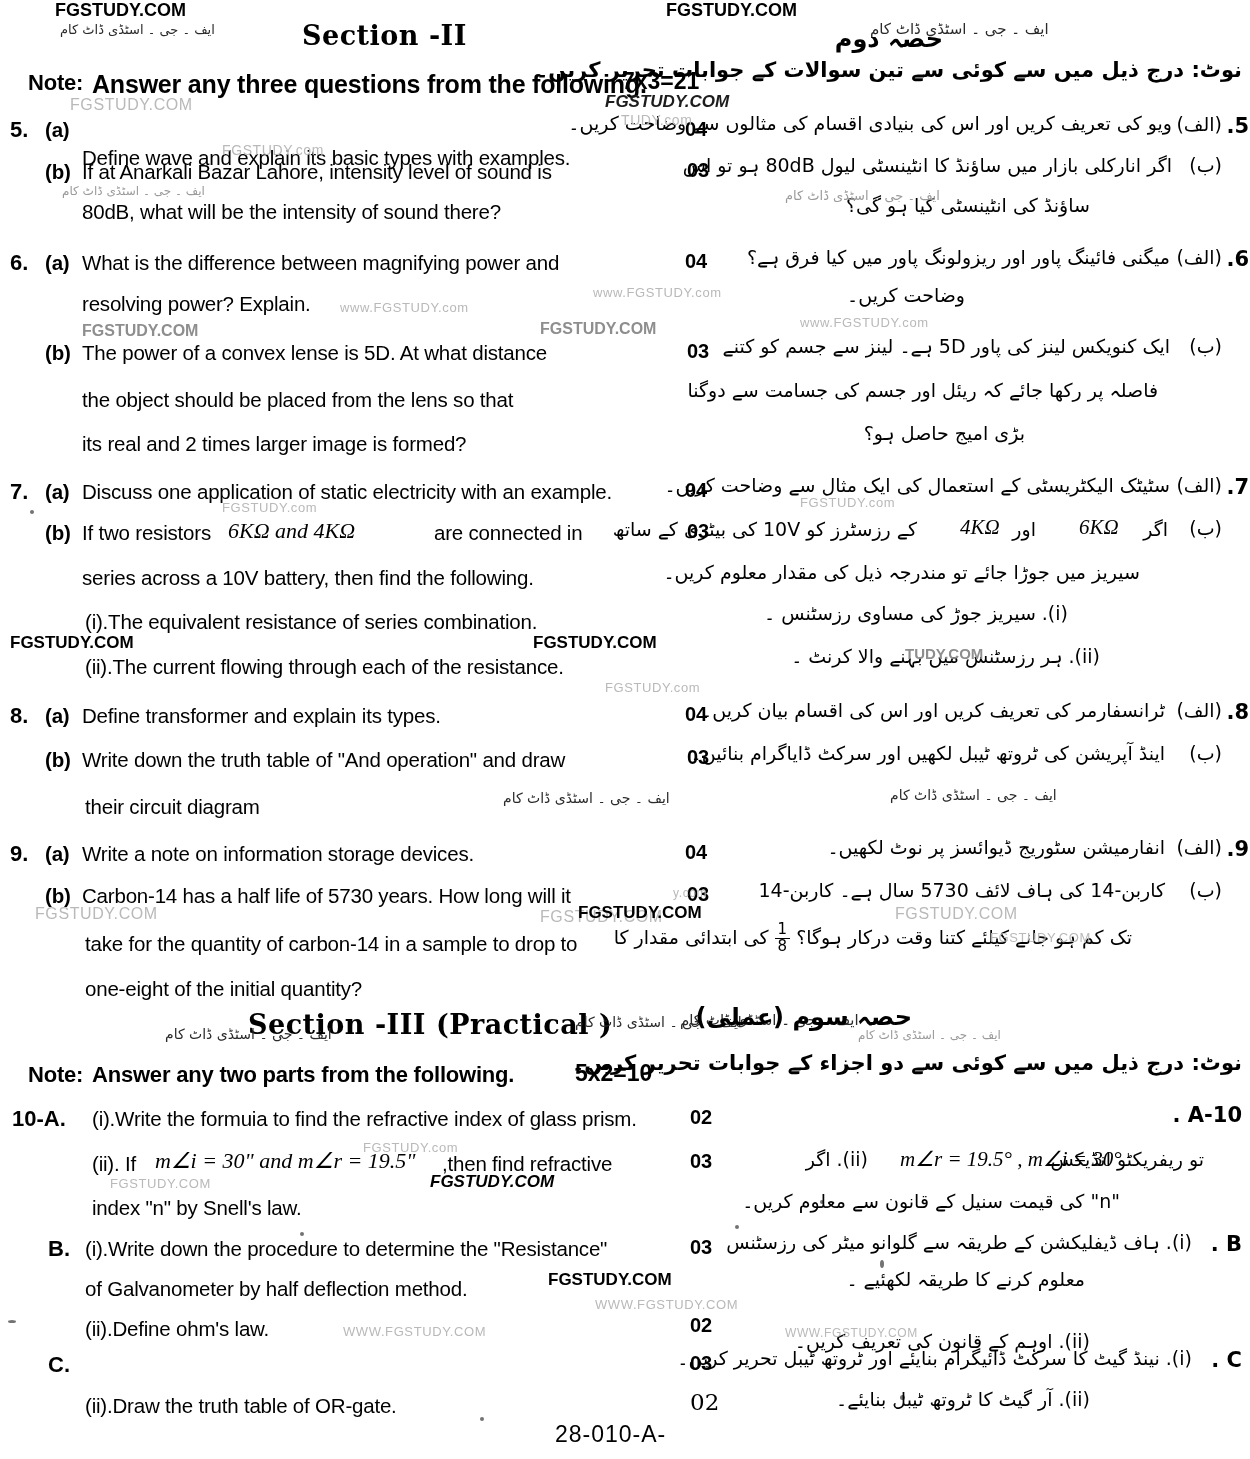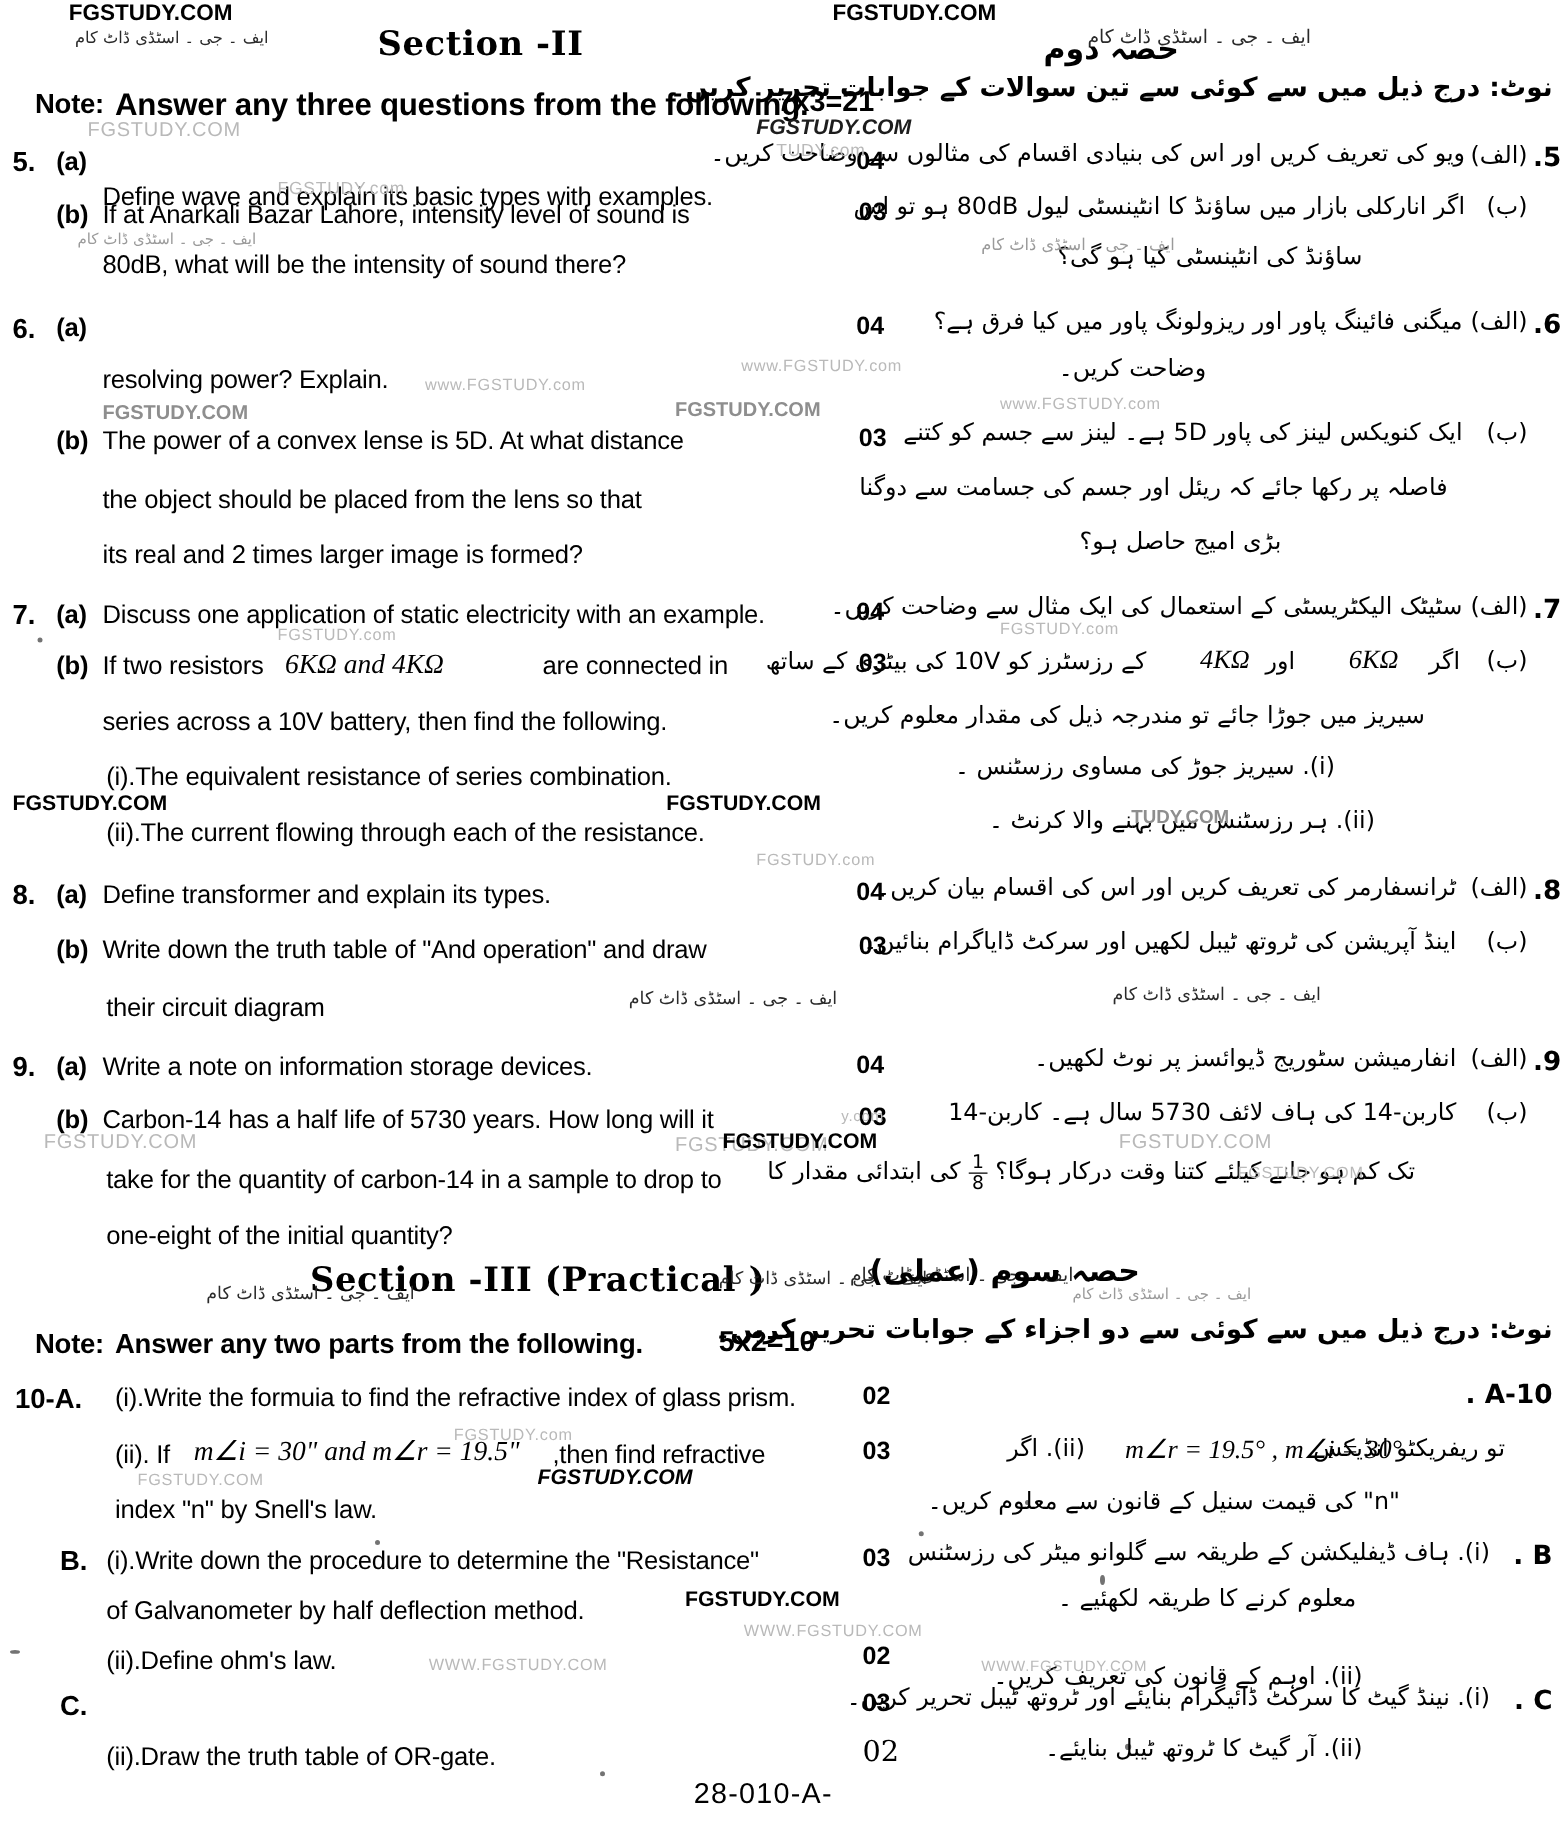--- a/index.html
+++ b/index.html
@@ -121,20 +121,21 @@
   <div class="t mark" style="left:687px;top:159px;">03</div>
   <div class="t en" style="left:82px;top:200px;">80dB, what will be the intensity of sound there?</div>
   <div class="ur" style="right:28px;top:152px;">(ب)</div>
   <div class="ur" style="right:78px;top:152px;">اگر انارکلی بازار میں ساؤنڈ کا انٹینسٹی لیول 80dB ہو تو اس</div>
   <div class="ur" style="right:160px;top:192px;">ساؤنڈ کی انٹینسٹی کیا ہو گی؟</div>
   <div class="wm-ur wm-ur-faint" style="left:62px;top:184px;font-size:12px;">ایف ۔ جی ۔ اسٹڈی ڈاٹ کام</div>
   <div class="wm-ur wm-ur-faint" style="left:785px;top:188px;font-size:13px;">ایف ۔ جی ۔ اسٹڈی ڈاٹ کام</div>
 
   <div class="t qnum" style="left:10px;top:250px;">6.</div>
   <div class="t en bold" style="left:45px;top:251px;">(a)</div>
+  <div class="t en" style="left:82px;top:251px;">What is the difference between magnifying power and</div>
   <div class="t mark" style="left:685px;top:250px;">04</div>
   <div class="t en" style="left:82px;top:292px;">resolving power? Explain.</div>
   <div class="ur" style="right:1px;top:244px;font-size:21px;font-weight:bold;">6.</div>
   <div class="ur" style="right:28px;top:244px;">(الف)</div>
   <div class="ur" style="right:80px;top:244px;">میگنی فائینگ پاور اور ریزولونگ پاور میں کیا فرق ہے؟</div>
   <div class="ur" style="right:285px;top:282px;">وضاحت کریں۔</div>
   <div class="wm wm-faint" style="left:593px;top:285px;font-size:13px;">www.FGSTUDY.com</div>
   <div class="wm wm-faint" style="left:340px;top:300px;font-size:13px;">www.FGSTUDY.com</div>
   <div class="wm wm-faint" style="left:800px;top:315px;font-size:13px;">www.FGSTUDY.com</div>
 

